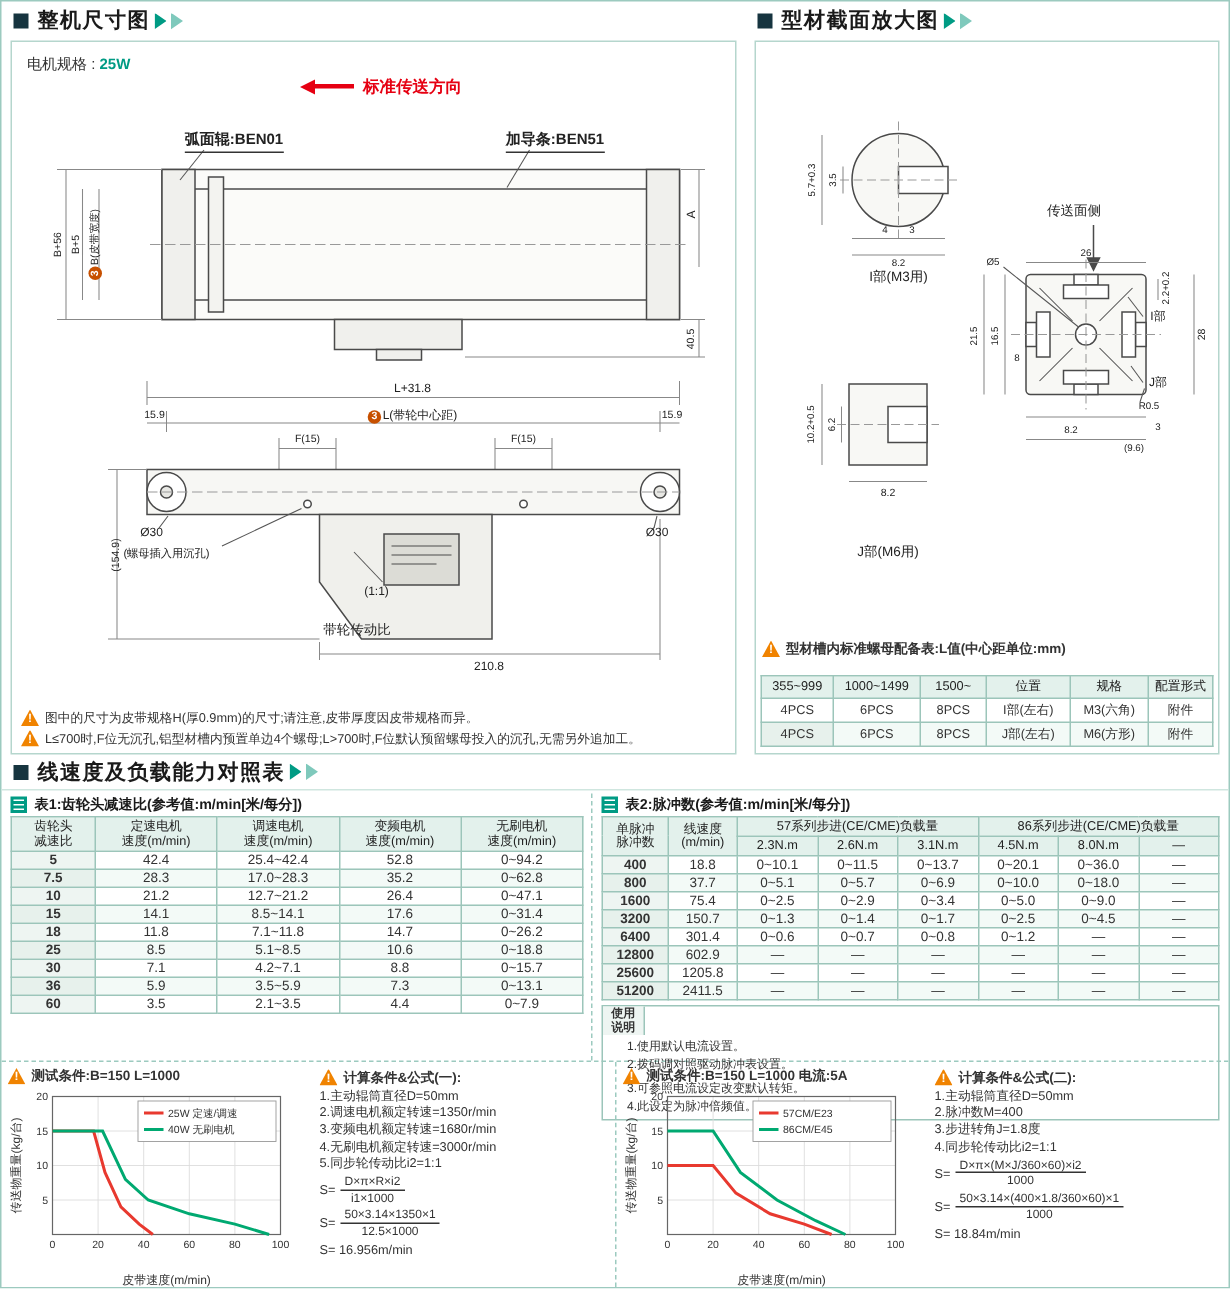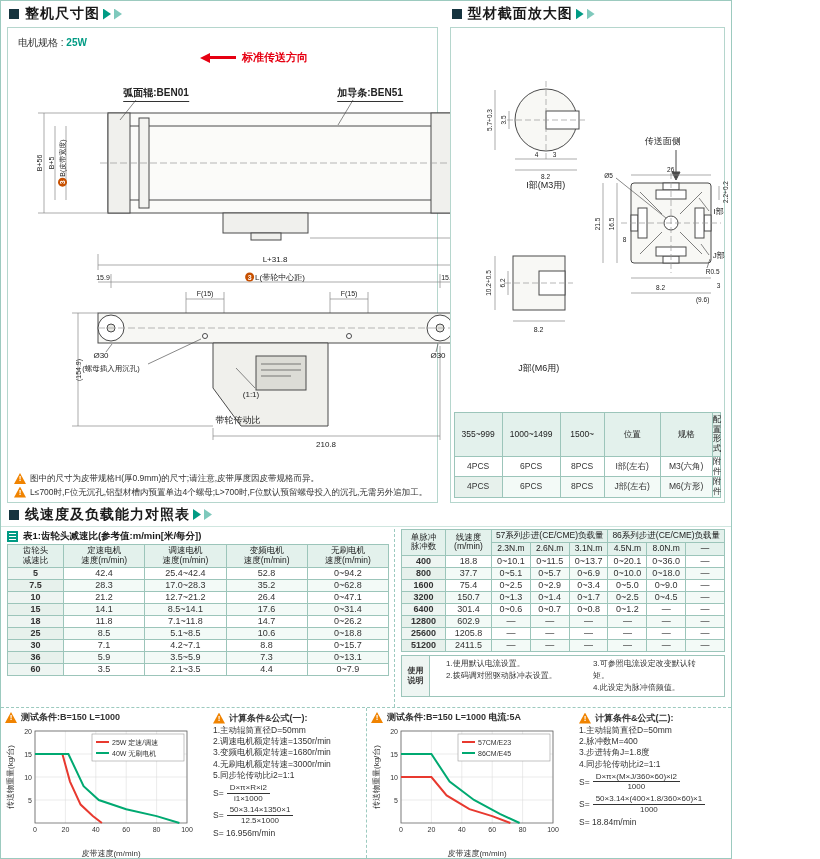--- a/index.html
+++ b/index.html
@@ -1,17 +1,17 @@
 <!DOCTYPE html>
 <html><head>
 <meta charset="utf-8">
 <style>
 *{margin:0;padding:0;box-sizing:border-box;}
 body{font-family:"Liberation Sans","DejaVu Sans",sans-serif;background:#fff;}
-.page{position:relative;width:732px;height:859px;border:1px solid #9ccabf;background:#fff;color:#333;overflow:hidden;}
+.page{position:relative;width:820px;height:859px;border:1px solid #9ccabf;background:#fff;color:#333;overflow:hidden;}
 .top{display:flex;}
 .col-l{width:496px;}
 .col-r{width:322px;}
 .sec-h{display:flex;align-items:center;height:26px;padding:0 8px;}
 .sq{width:10px;height:10px;background:#16343f;margin-right:6px;flex:none;}
 .sec-title{font-size:14px;font-weight:bold;color:#1a1a1a;letter-spacing:1px;}
 .chev{width:8px;height:11px;clip-path:polygon(0 0,100% 50%,0 100%);margin-left:3px;flex:none;}
 .chev1{background:#009b84;}
 .chev2{background:#7fc9bc;}
 .panel{position:relative;border:1px solid #b5d6cd;margin:0 6px;background:#fff;height:476px;}
@@ -40,21 +40,21 @@
 .tbl-icon::after{content:"";position:absolute;left:2px;right:2px;top:2px;height:1px;background:#fff;box-shadow:0 3px 0 #fff,0 6px 0 #fff;}
 table{border-collapse:collapse;width:100%;table-layout:fixed;}
 th,td{border:1px solid #9cc5ba;text-align:center;font-size:9px;line-height:1.15;padding:0;}
 th{background:#e3f1ec;font-weight:normal;font-size:8.5px;padding:1px 0;color:#222;}
 td{height:12px;}
 tbody tr:nth-child(even) td{background:#f3faf7;}
 .t1 td:first-child,.t2 td:first-child{background:#eef5f2;font-weight:bold;}
 tbody tr:nth-child(even) td:first-child{background:#e7f1ec;}
 .nut th{padding:2px 0;}
 .nut td{height:16px;font-size:8.5px;}
-.usage{display:flex;border:1px solid #9cc5ba;margin-top:3px;font-size:8px;}
+.usage{display:flex;border:1px solid #9cc5ba;margin-top:3px;font-size:8px;flex-direction:column;}
 .usage-label{width:28px;border-right:1px solid #9cc5ba;background:#eef5f2;display:flex;flex-direction:column;align-items:center;justify-content:center;line-height:1.2;font-weight:bold;}
 .usage-col{flex:1;padding:2px 16px;line-height:1.5;}
 .bottom{display:flex;border-top:1px dashed #9ccabf;height:151px;}
 .half{width:50%;padding:2px 4px;display:flex;}
 .half+.half{border-left:1px dashed #9ccabf;}
 .chart-col{width:208px;}
 .test-line{display:flex;align-items:center;gap:4px;height:15px;font-size:9px;font-weight:bold;}
 .calc-col{flex:1;padding-top:1px;font-size:8.5px;}
 .calc-title{display:flex;align-items:center;gap:4px;height:14px;font-size:9px;font-weight:bold;}
 .calc-items div{line-height:1.32;}
@@ -464,20 +464,24 @@
               <td>3.5</td>
               <td>2.1~3.5</td>
               <td>4.4</td>
               <td>0~7.9</td>
             </tr>
           </tbody>
       </table>
     </div>
 
     <div class="tbl-block2">
+      <div class="cap">
+        <span class="tbl-icon"></span>
+        <span>表2:脉冲数(参考值:m/min[米/每分])</span>
+      </div>
       <table class="t2">
         <colgroup>
             <col style="width:44px">
             <col style="width:46px">
             <col>
             <col>
             <col>
             <col>
             <col>
             <col>

